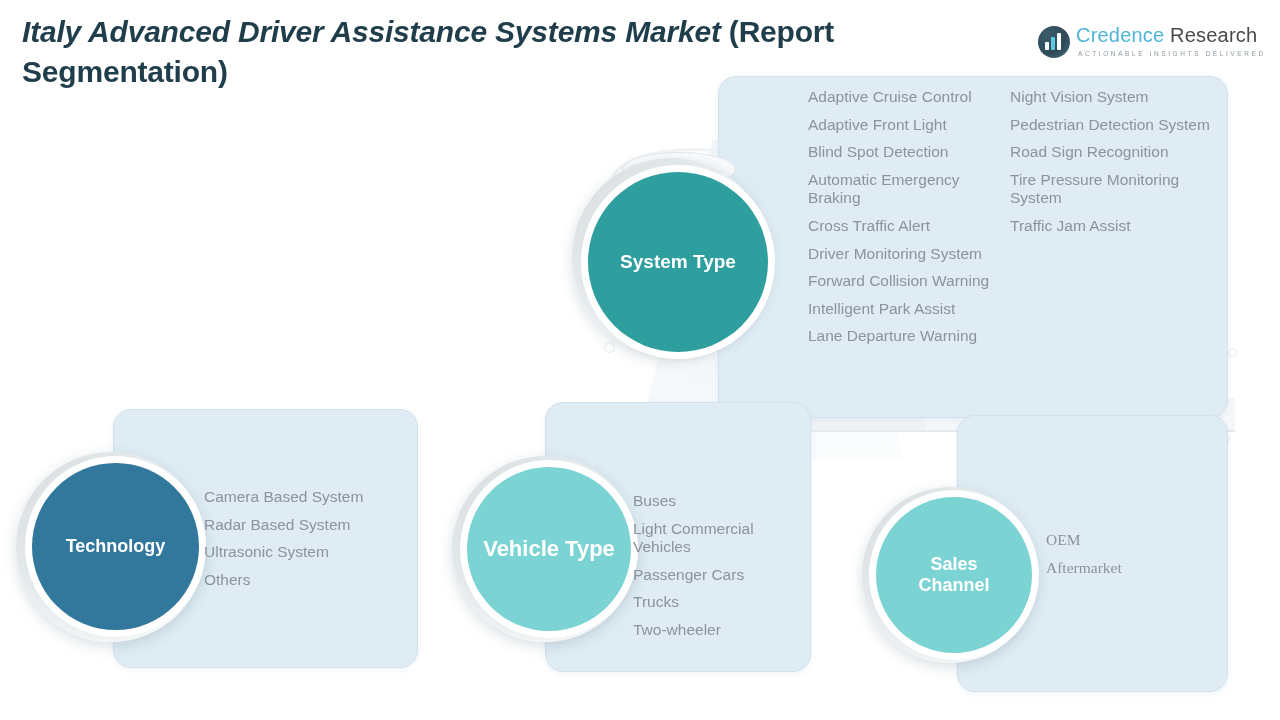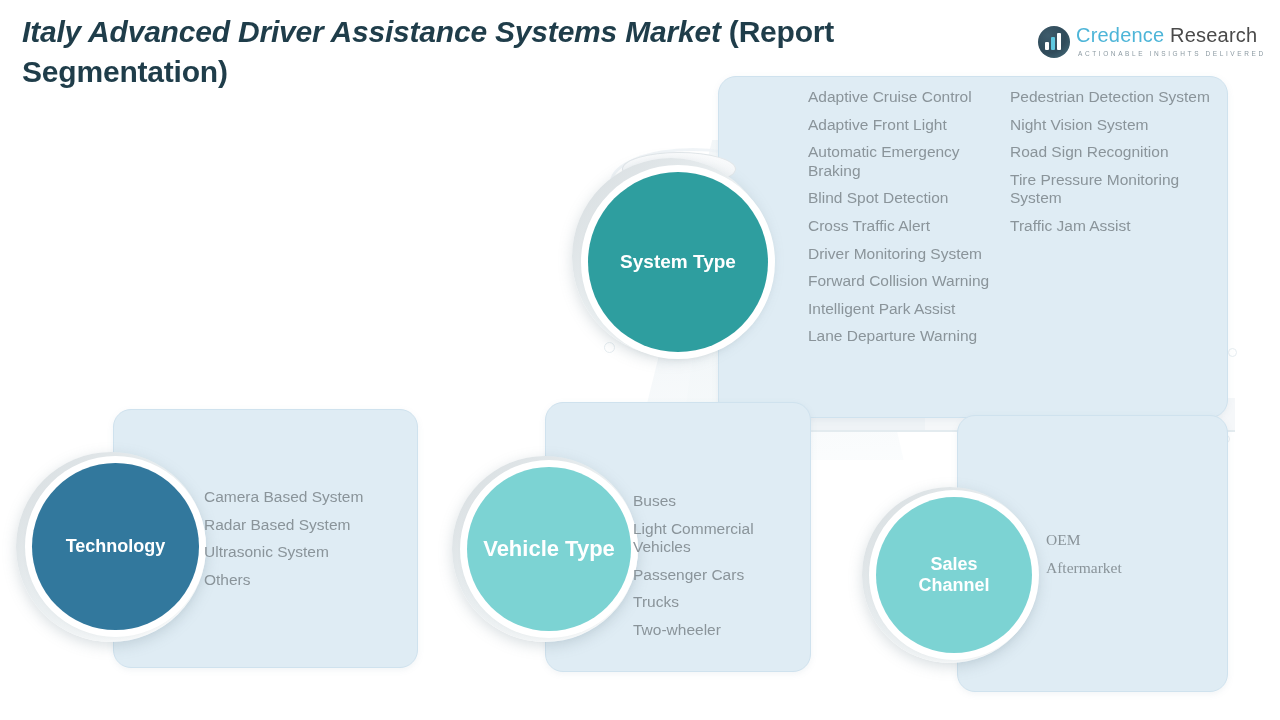--- a/index.html
+++ b/index.html
@@ -187,32 +187,32 @@
   <div class="node-cap"></div>
   <div class="node-cap-line"></div>
   <div class="node" id="node-system">
     <div class="ring"></div>
     <div class="disc">System Type</div>
   </div>
 
   <div class="list" id="list-system-a">
     <div class="item">Adaptive Cruise Control</div>
     <div class="item">Adaptive Front Light</div>
+    <div class="item">Blind Spot Detection</div>
     <div class="item wrap">Automatic Emergency Braking</div>
-    <div class="item">Blind Spot Detection</div>
     <div class="item">Cross Traffic Alert</div>
     <div class="item">Driver Monitoring System</div>
     <div class="item">Forward Collision Warning</div>
     <div class="item">Intelligent Park Assist</div>
     <div class="item">Lane Departure Warning</div>
   </div>
 
   <div class="list" id="list-system-b">
+    <div class="item">Night Vision System</div>
     <div class="item wrap">Pedestrian Detection System</div>
-    <div class="item">Night Vision System</div>
     <div class="item">Road Sign Recognition</div>
     <div class="item wrap">Tire Pressure Monitoring System</div>
     <div class="item">Traffic Jam Assist</div>
   </div>
 
   <div class="node" id="node-technology">
     <div class="ring"></div>
     <div class="disc">Technology</div>
   </div>
   <div class="list" id="list-technology">

